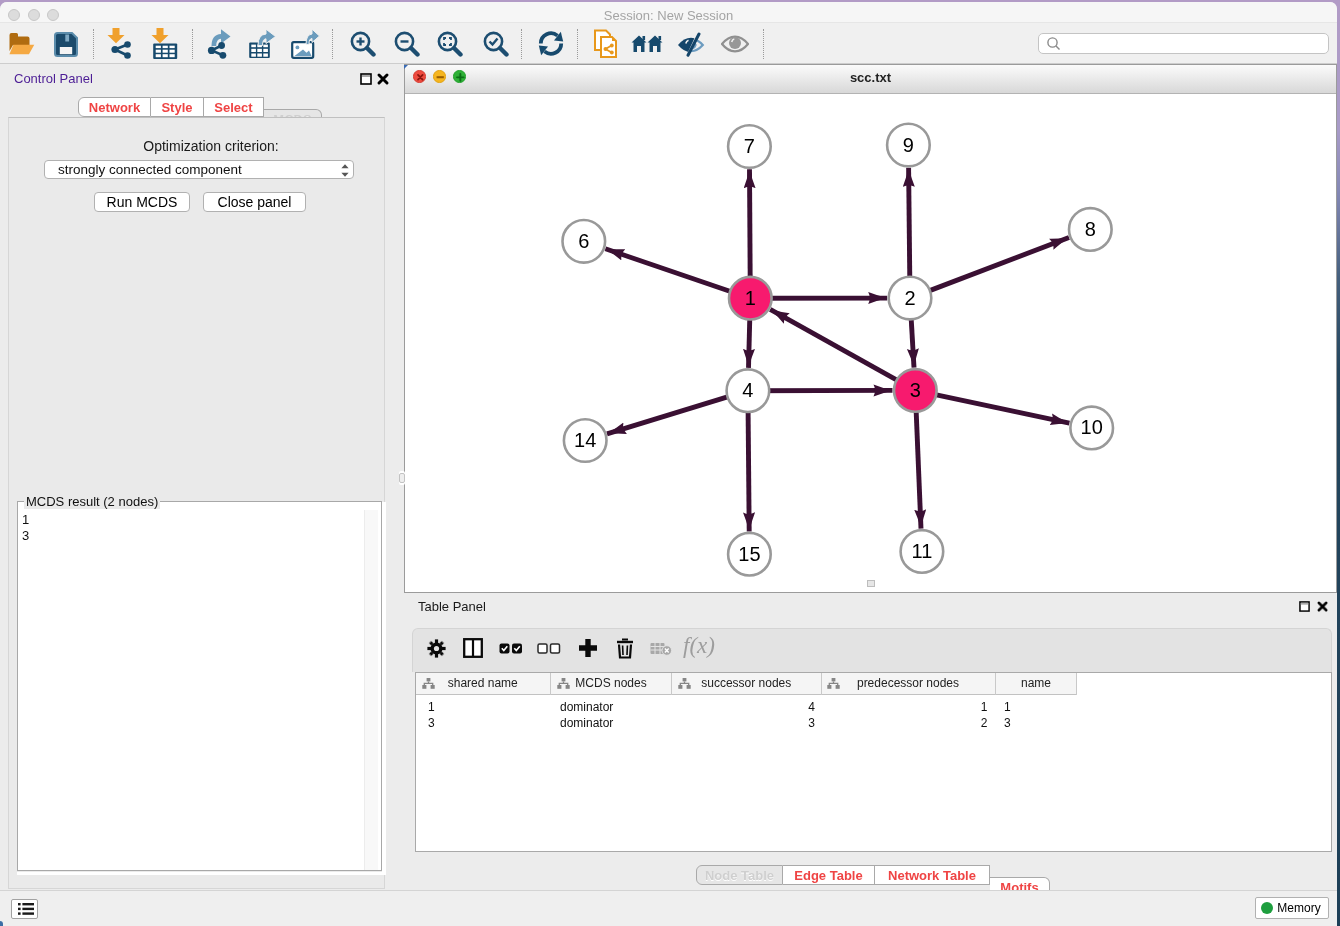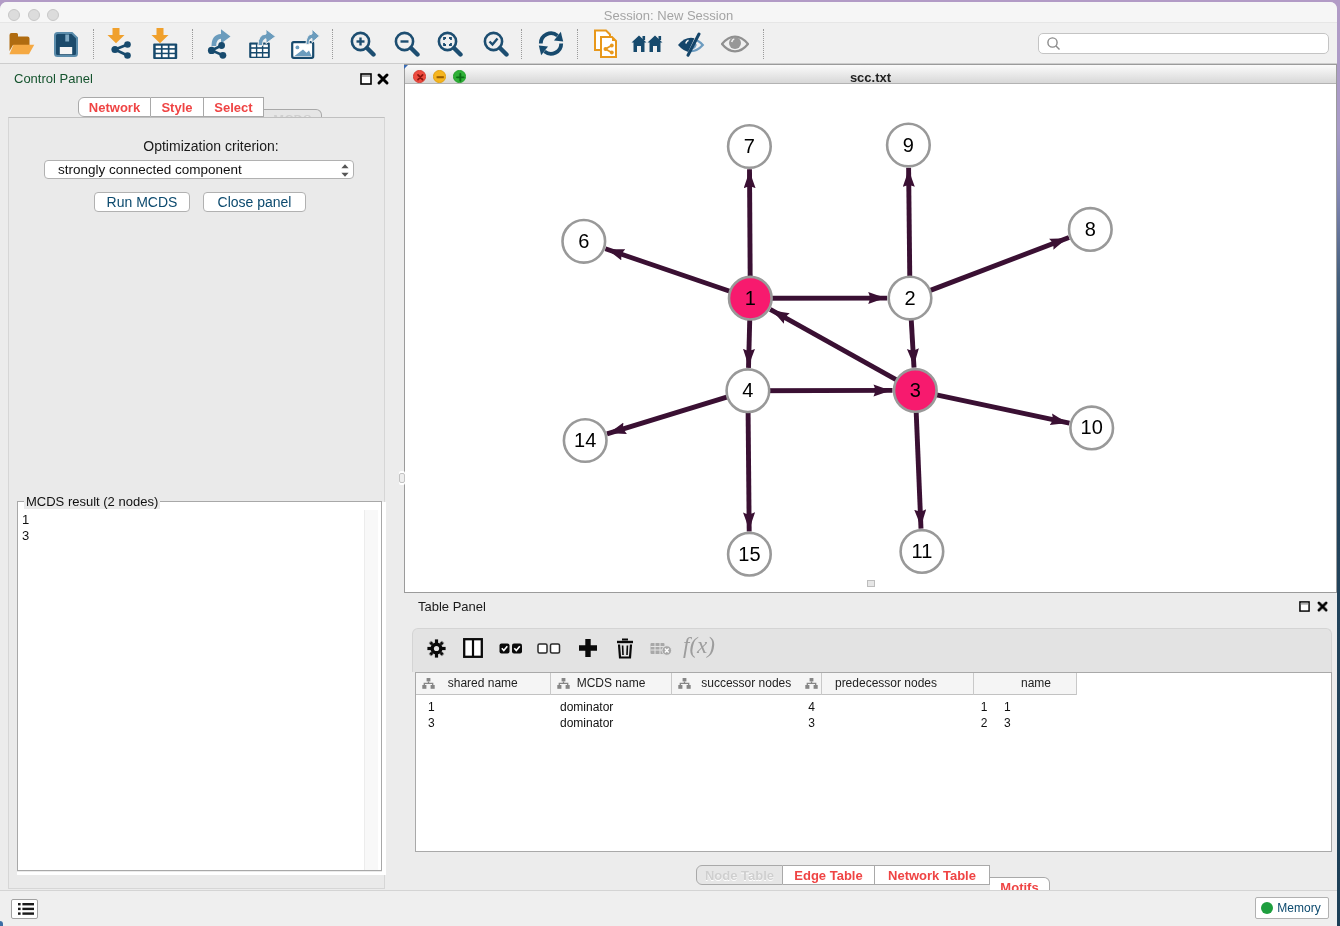--- a/index.html
+++ b/index.html
@@ -8,36 +8,36 @@
 body { font-family:"Liberation Sans", sans-serif; background:#b29bc6; position:relative; }
 #win { position:absolute; left:0; top:2px; width:1337px; height:924px; background:#ececec; border-radius:7px 7px 0 0; }
 #edge-right { position:absolute; right:0; top:0; width:3px; height:926px;
   background:linear-gradient(#b29bc6 0%, #a89bc8 14%, #8287b4 21%, #45607e 30%, #24465e 40%, #1d3f57 100%); }
 #titlebar { position:absolute; left:0; top:2px; width:1337px; height:20px; background:#f6f6f6; border-radius:7px 7px 0 0; }
 .tl { position:absolute; width:12px; height:12px; border-radius:50%; background:#dcdcdc; border:1px solid #c6c6c6; }
 #title-text { position:absolute; top:6px; left:0; width:1337px; text-align:center; font-size:13px; color:#a4a4a4; }
 #toolbar { position:absolute; left:0; top:22px; width:1337px; height:42px; background:#f0f0f0; border-top:1px solid #e6e6e6; border-bottom:1px solid #cdcdcd; }
 .sep { position:absolute; top:28px; height:30px; width:0; border-left:1px dotted #9a9a9a; }
 #searchbox { position:absolute; left:1038px; top:33px; width:291px; height:21px; background:#fff; border:1px solid #c4c4c4; border-radius:5px; }
-#cp-title { position:absolute; left:14px; top:71px; font-size:13px; color:#14532d; }
+#cp-title { position:absolute; left:14px; top:71px; font-size:13px; color:#4c1d95; }
 .tabs { position:absolute; display:flex; height:20px; }
 .tab { height:20px; line-height:19px; text-align:center; font-size:13px; font-weight:bold; color:#ef4444; background:rgba(255,255,255,0.999); border:1px solid #a9a9a9; border-left:none; }
 .tab.first { border-left:1px solid #a9a9a9; border-radius:6px 0 0 6px; }
 .tab.last { border-radius:0 6px 6px 0;margin-top:12px; }
 .tab.dis { background:#e6e6e6; color:#cfcfcf; text-shadow:0 1px 0 #fff; }
 #cp-body { position:absolute; left:8px; top:117px; width:377px; height:772px; background:#eaeaea; border:1px solid #d6d6d6; border-top:1px solid #c0c0c0; }
 #opt-label { position:absolute; left:0; top:138px; width:398px; text-align:center; font-size:14px; color:#1a1a1a;padding-left:24px; }
 #dropdown { position:absolute; left:44px; top:160px; width:310px; height:19px; background:rgba(255,255,255,0.999); border:1px solid #b1b1b1; border-radius:4px; font-size:13.5px; color:#111; line-height:17px; padding-left:13px; }
-.btn { position:absolute; height:20px; background:rgba(255,255,255,0.999); border:1px solid #b1b1b1; border-radius:4px; font-size:14px; color:#0c4a6e; text-align:center; line-height:18px; }
+.btn { position:absolute; height:20px; background:rgba(255,255,255,0.999); border:1px solid #b1b1b1; border-radius:4px; font-size:14px; color:#000000; text-align:center; line-height:18px; }
 #fieldset { position:absolute; left:17px; top:501px; width:365px; height:370px; border:1px solid #a8a8a8; background:#fff; }
 #fs-white { position:absolute; left:18px; top:502px; width:363px; height:368px; background:rgba(255,255,255,0.999); }
 #fs-scroll { position:absolute; left:346px; top:8px; width:14px; height:360px; background:#f8f8f8; border-left:1px solid #ececec; }
 #fs-label { position:absolute; left:24px; top:494px; font-size:13px; color:#111; background:rgba(234,234,234,0.999); padding:0 2px; }
 #sccwin { position:absolute; left:404px; top:63.5px; width:933px; height:528.5px; background:#fff; border:1px solid #9b9b9b; }
-#scc-tb { position:absolute; left:0; top:0; width:100%; height:19px; background:linear-gradient(#fbfbfb,#d8d8d8); border-bottom:1px solid #b3b3b3; }
+#scc-tb { position:absolute; left:0; top:0; width:100%; height:29px; background:linear-gradient(#fbfbfb,#d8d8d8); border-bottom:1px solid #b3b3b3; }
 #scc-title { position:absolute; left:0; top:4.5px; width:100%; text-align:center; font-size:13px; font-weight:bold; color:#222; }
 .tl2 { position:absolute; top:5.2px; width:12.5px; height:12.5px; border-radius:50%; }
 #tp-title { position:absolute; left:418px; top:599px; font-size:13px; color:#1a1a1a; }
 #tp-toolbar { position:absolute; left:412px; top:628px; width:920px; height:44px; background:#e3e3e3; border:1px solid #d4d4d4; border-bottom:none; border-radius:6px 6px 0 0; }
 #tp-table { position:absolute; left:415px; top:671.5px; width:917px; height:180px; background:#fff; border:1px solid #a9a9a9;padding-left:48px; }
 #tp-header { position:absolute; left:0; top:0; width:661px; height:22px; background:#f5f5f5; border-bottom:1px solid #c2c2c2; font-size:12px; color:#222; }
 .hcell { position:absolute; top:0; height:22px; border-right:1px solid #c9c9c9; }
 .hlab { position:absolute; top:3px; width:100%; text-align:center; }
 .trow { position:absolute; font-size:12px; color:#111; height:16px; line-height:16px; }
 #statusbar { position:absolute; left:0; top:890px; width:1337px; height:36px; background:#efefef; border-top:1px solid #d4d4d4; }
@@ -409,42 +409,42 @@
         <svg class="hticon" width="13" height="11" viewBox="0 0 13 11">
           <g fill="#868686">
             <rect x="4.6" y="0" width="3.8" height="3.4"></rect>
             <rect x="0.3" y="7" width="4.1" height="3.8"></rect>
             <rect x="8.6" y="7" width="4.1" height="3.8"></rect>
           </g>
           <path d="M6.5 3.4 L6.5 5.3 M2.3 7 L2.3 5.3 L10.7 5.3 L10.7 7" stroke="#868686" stroke-width="1.3" fill="none"></path>
         </svg>
       </div>
     <div class="hcell" style="left:134.5px; width:121px;">
-        <div class="hlab">MCDS name</div>
+        <div class="hlab">MCDS nodes</div>
         <svg class="hticon" width="13" height="11" viewBox="0 0 13 11">
           <g fill="#868686">
             <rect x="4.6" y="0" width="3.8" height="3.4"></rect>
             <rect x="0.3" y="7" width="4.1" height="3.8"></rect>
             <rect x="8.6" y="7" width="4.1" height="3.8"></rect>
           </g>
           <path d="M6.5 3.4 L6.5 5.3 M2.3 7 L2.3 5.3 L10.7 5.3 L10.7 7" stroke="#868686" stroke-width="1.3" fill="none"></path>
         </svg>
       </div>
     <div class="hcell" style="left:255.5px; width:149.5px;">
         <div class="hlab">successor nodes</div>
         <svg class="hticon" width="13" height="11" viewBox="0 0 13 11">
           <g fill="#868686">
             <rect x="4.6" y="0" width="3.8" height="3.4"></rect>
             <rect x="0.3" y="7" width="4.1" height="3.8"></rect>
             <rect x="8.6" y="7" width="4.1" height="3.8"></rect>
           </g>
           <path d="M6.5 3.4 L6.5 5.3 M2.3 7 L2.3 5.3 L10.7 5.3 L10.7 7" stroke="#868686" stroke-width="1.3" fill="none"></path>
         </svg>
       </div>
-    <div class="hcell" style="left:383px; width:175px;">
+    <div class="hcell" style="left:405px; width:175px;">
         <div class="hlab">predecessor nodes</div>
         <svg class="hticon" width="13" height="11" viewBox="0 0 13 11">
           <g fill="#868686">
             <rect x="4.6" y="0" width="3.8" height="3.4"></rect>
             <rect x="0.3" y="7" width="4.1" height="3.8"></rect>
             <rect x="8.6" y="7" width="4.1" height="3.8"></rect>
           </g>
           <path d="M6.5 3.4 L6.5 5.3 M2.3 7 L2.3 5.3 L10.7 5.3 L10.7 7" stroke="#868686" stroke-width="1.3" fill="none"></path>
         </svg>
       </div>

